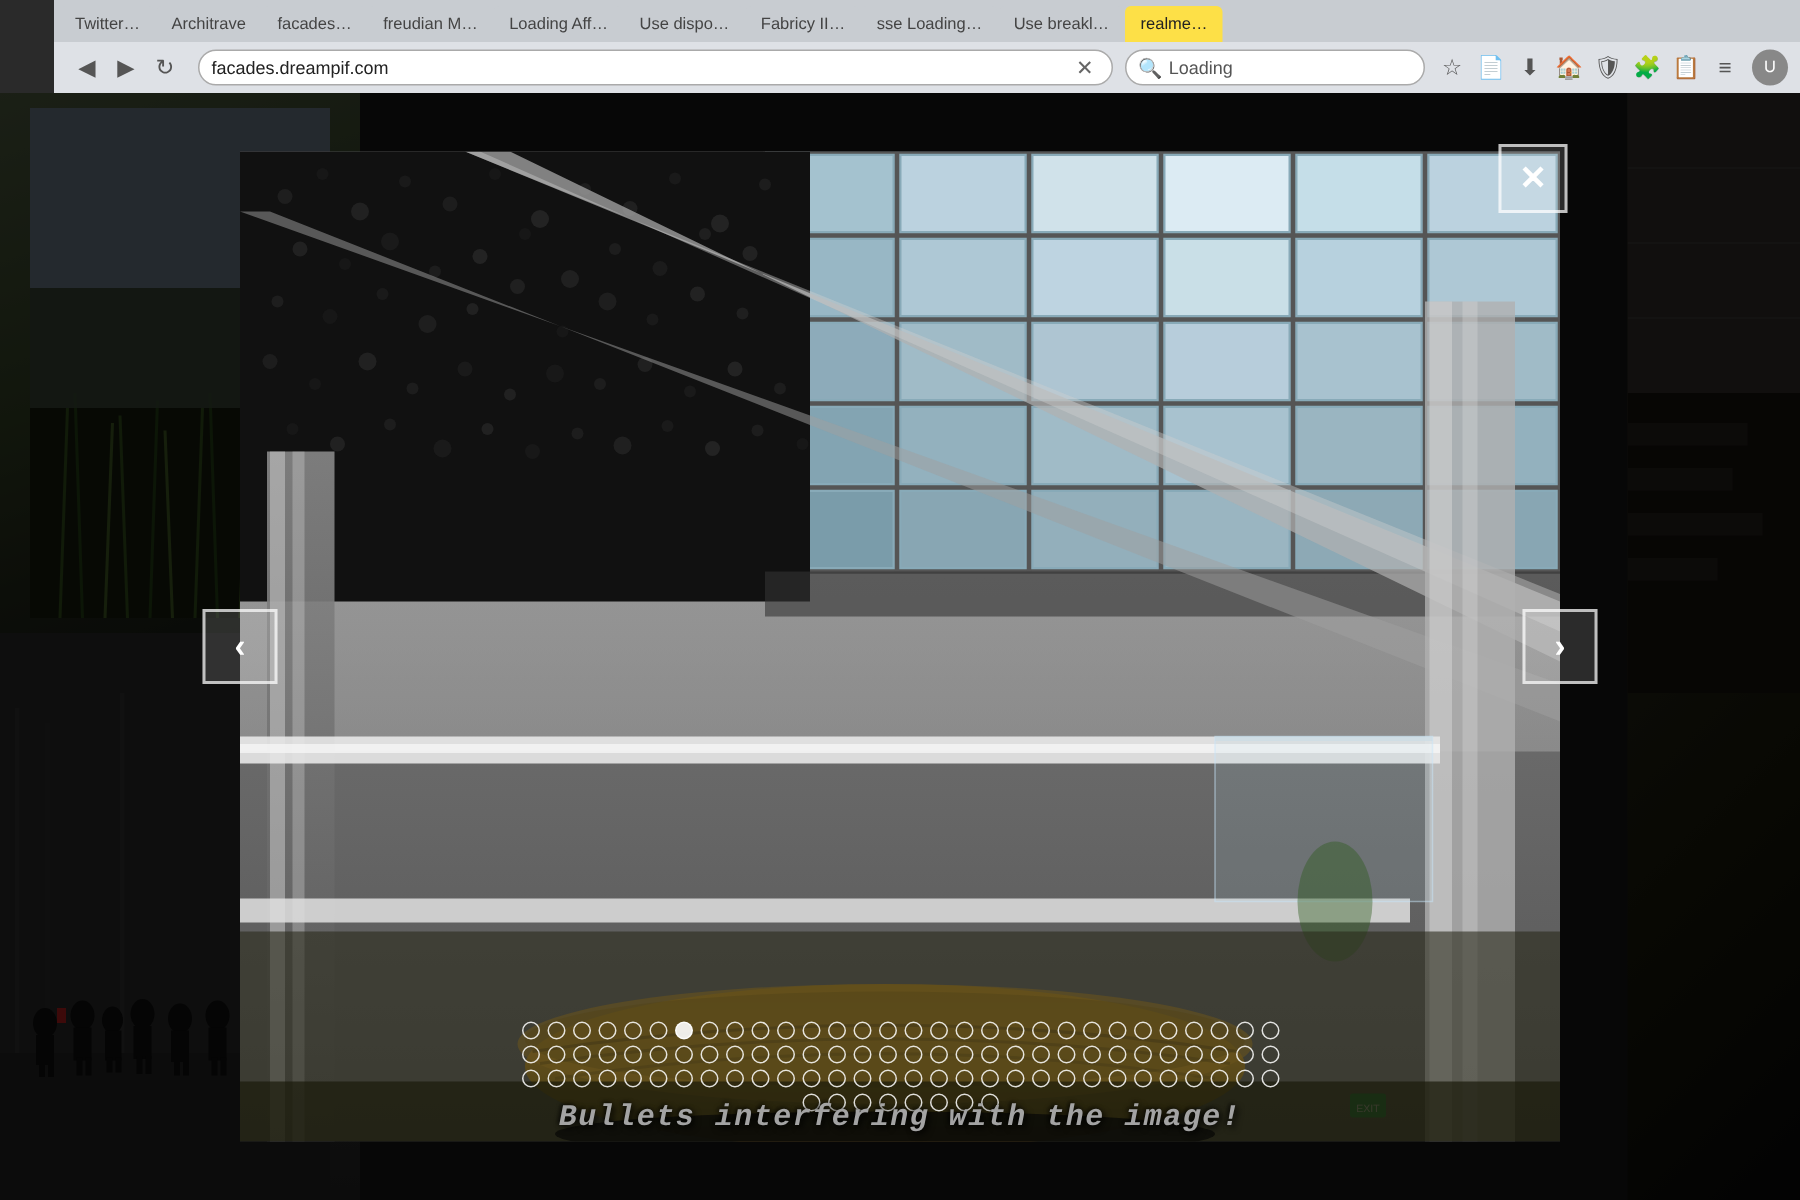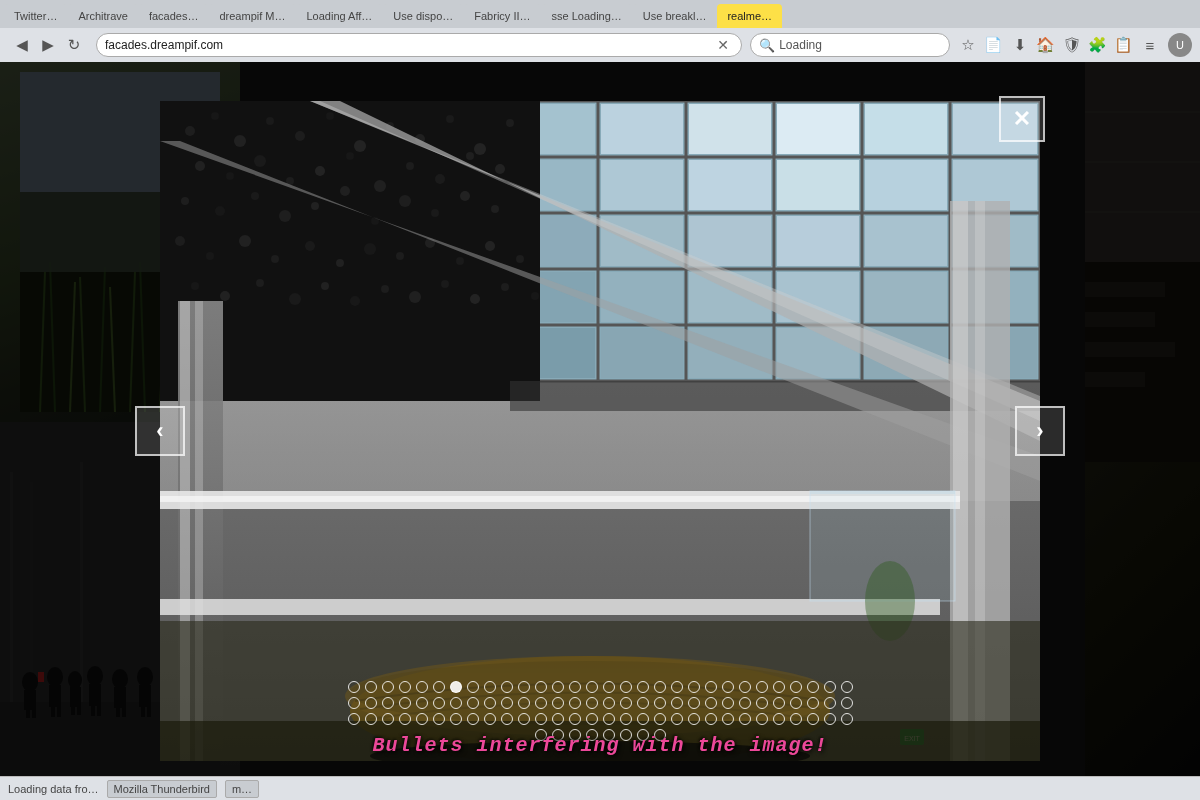--- a/index.html
+++ b/index.html
@@ -8,20 +8,21 @@
       height: 800px;
       overflow: hidden;
       font-family: Arial, sans-serif;
       background: #2a2a2a;
     }
 
     
     .browser-chrome {
       background: #dee1e6;
       height: 62px;
+      margin-left: 36px;
     }
 
     .tab-bar {
       display: flex;
       align-items: flex-end;
       height: 28px;
       background: #c8ccd1;
       padding: 0 4px;
       gap: 1px;
       overflow: hidden;
@@ -281,21 +282,21 @@
     
     .warning-text {
       position: absolute;
       bottom: 4px;
       left: 0;
       right: 0;
       text-align: center;
       font-size: 20px;
       font-weight: bold;
       font-style: italic;
-      color: #ec4899;
+      color: #a3a3a3;
       text-shadow: 2px 2px 4px rgba(0,0,0,0.8), -1px -1px 3px rgba(0,0,0,0.8);
       letter-spacing: 1px;
       z-index: 6;
       font-family: 'Courier New', monospace;
     }
 
     
     .status-bar {
       position: absolute;
       bottom: 0;
@@ -332,21 +333,21 @@
     <div class="tab">
         <span>Twitter…</span>
       </div>
     <div class="tab">
         <span>Architrave</span>
       </div>
     <div class="tab">
         <span>facades…</span>
       </div>
     <div class="tab">
-        <span>dreampif M…</span>
+        <span>freudian M…</span>
       </div>
     <div class="tab">
         <span>Loading Aff…</span>
       </div>
     <div class="tab">
         <span>Use dispo…</span>
       </div>
     <div class="tab">
         <span>Fabricy II…</span>
       </div>
@@ -799,19 +800,14 @@
 
       <div class="close-btn">✕</div>
 
       <div class="nav-btn nav-btn-prev">‹</div>
 
       <div class="nav-btn nav-btn-next">›</div>
 
     </div>
   </div>
 
-  <div class="status-bar">
-    <span>Loading data fro…</span>
-    <div class="taskbar-icon">Mozilla Thunderbird</div>
-    <div class="taskbar-icon">m…</div>
-  </div>
 
 </div>
 
 </body></html>

